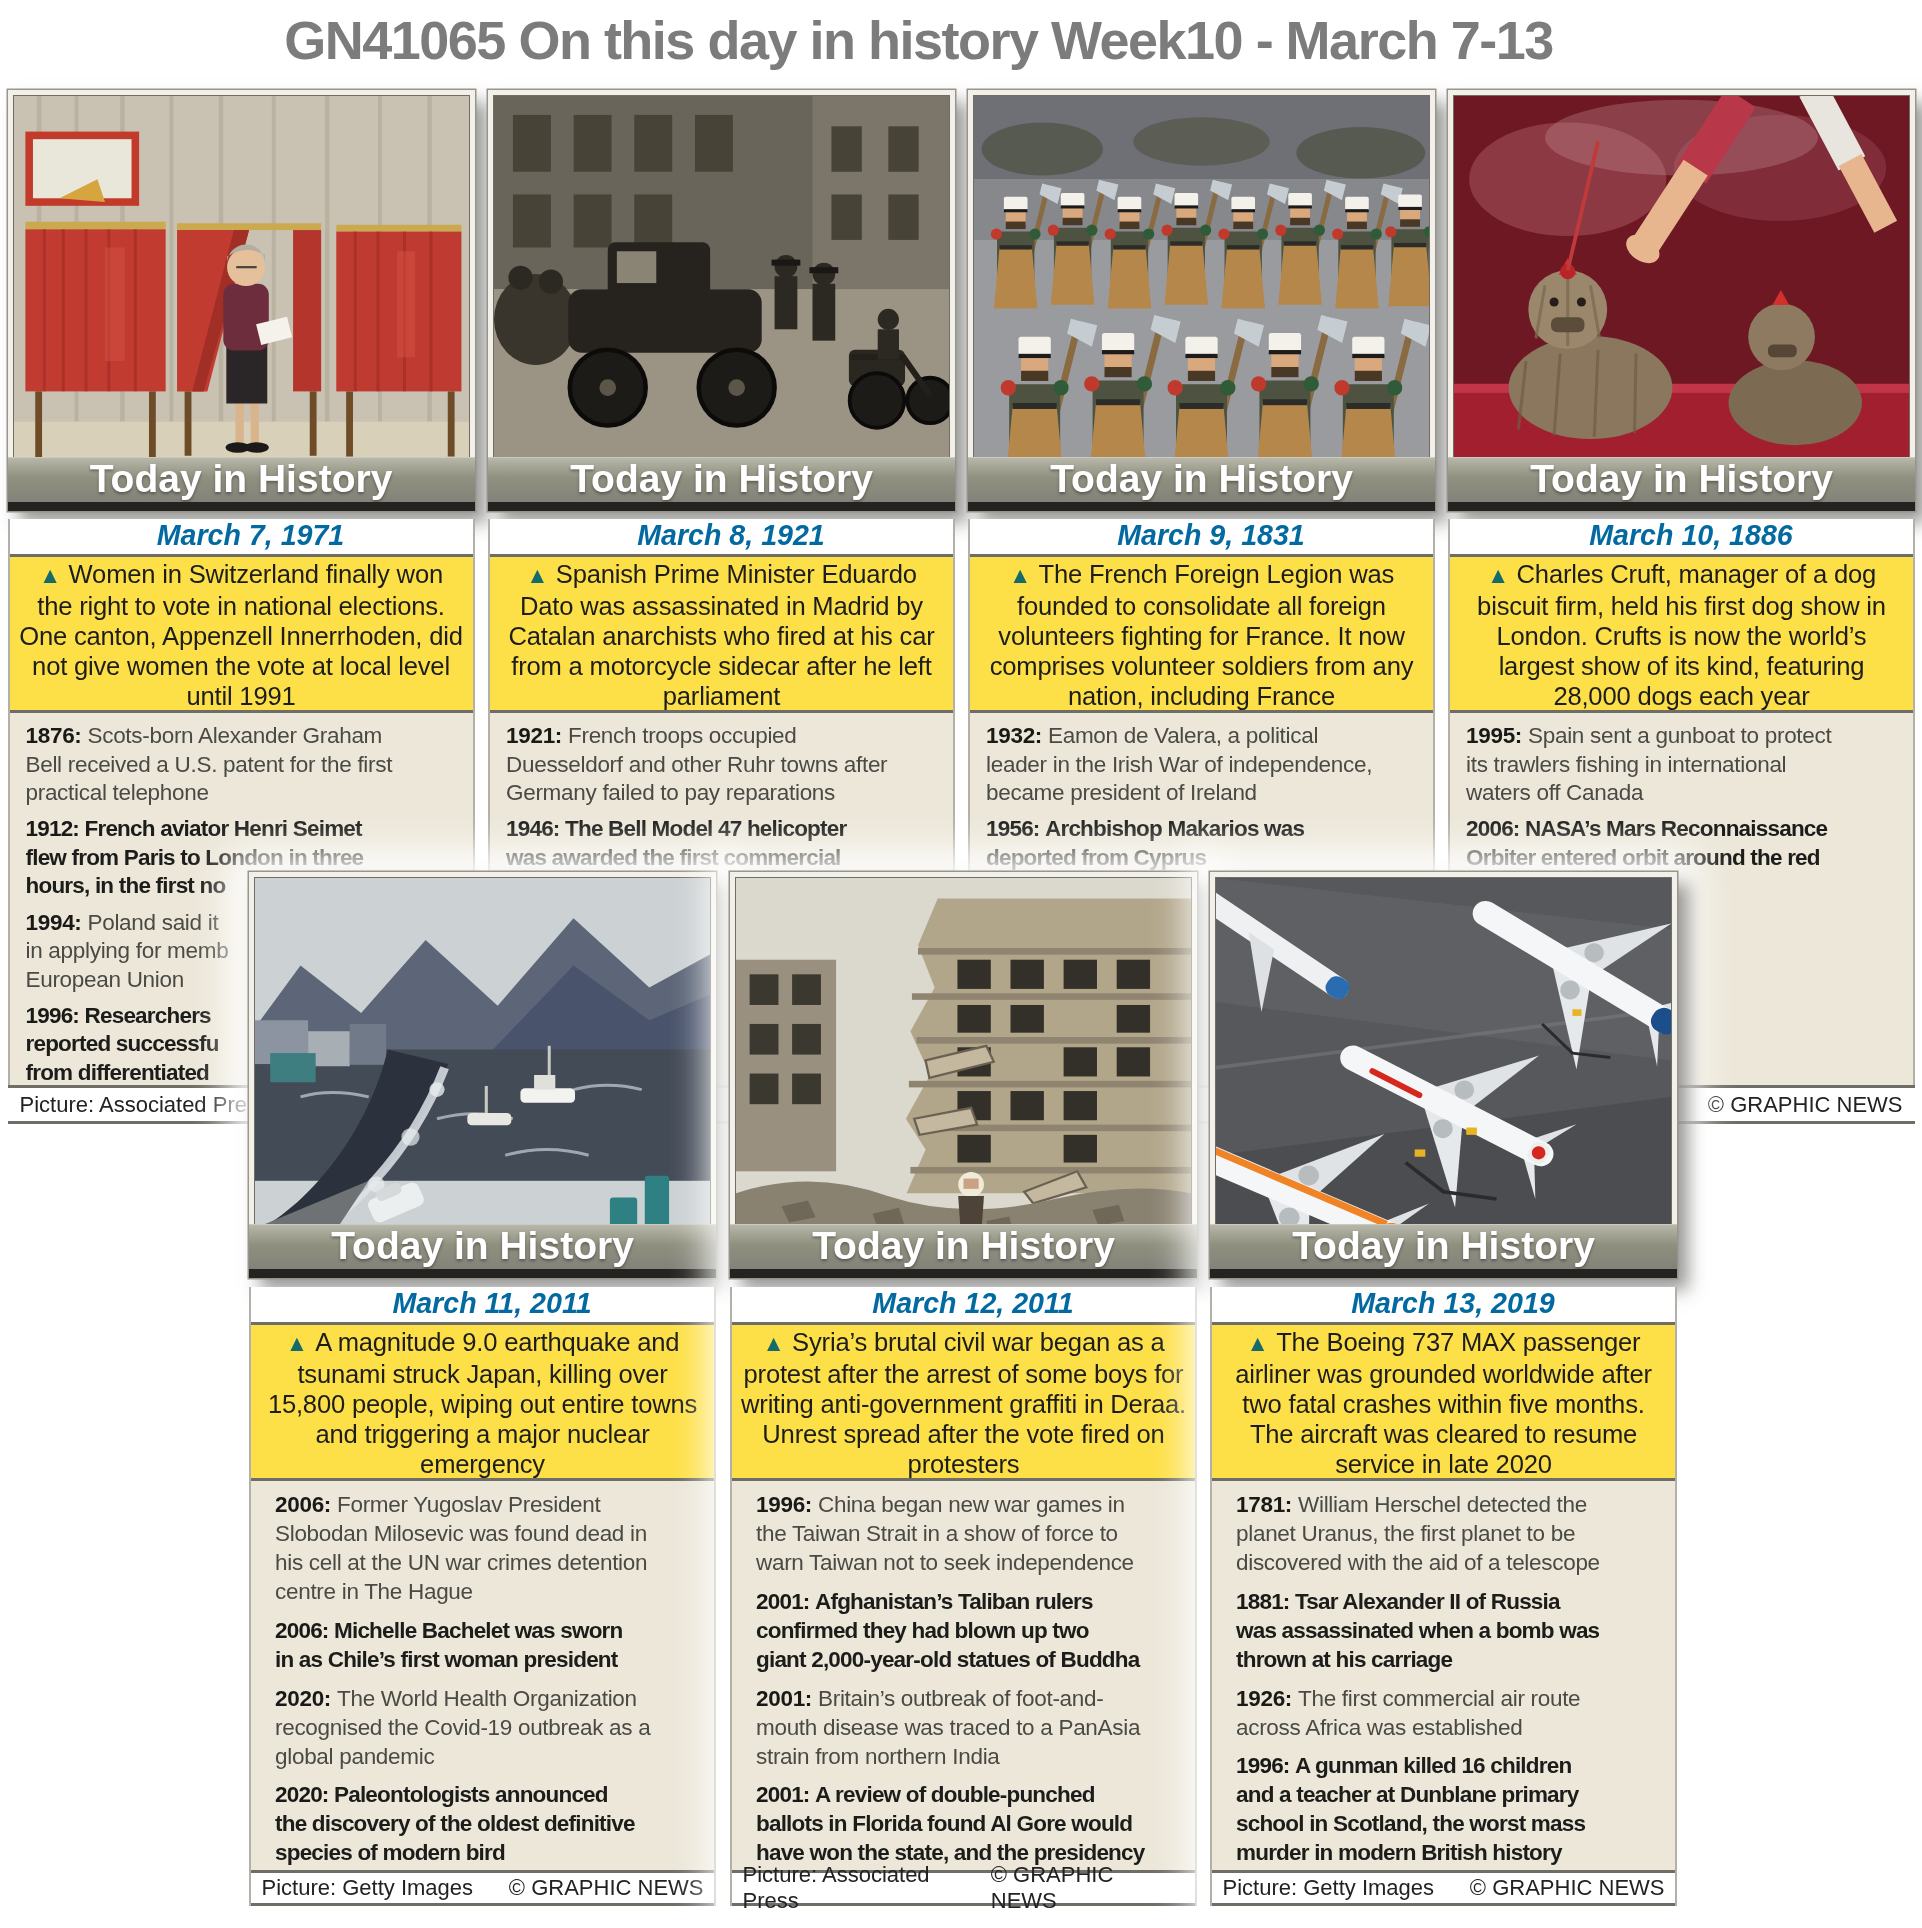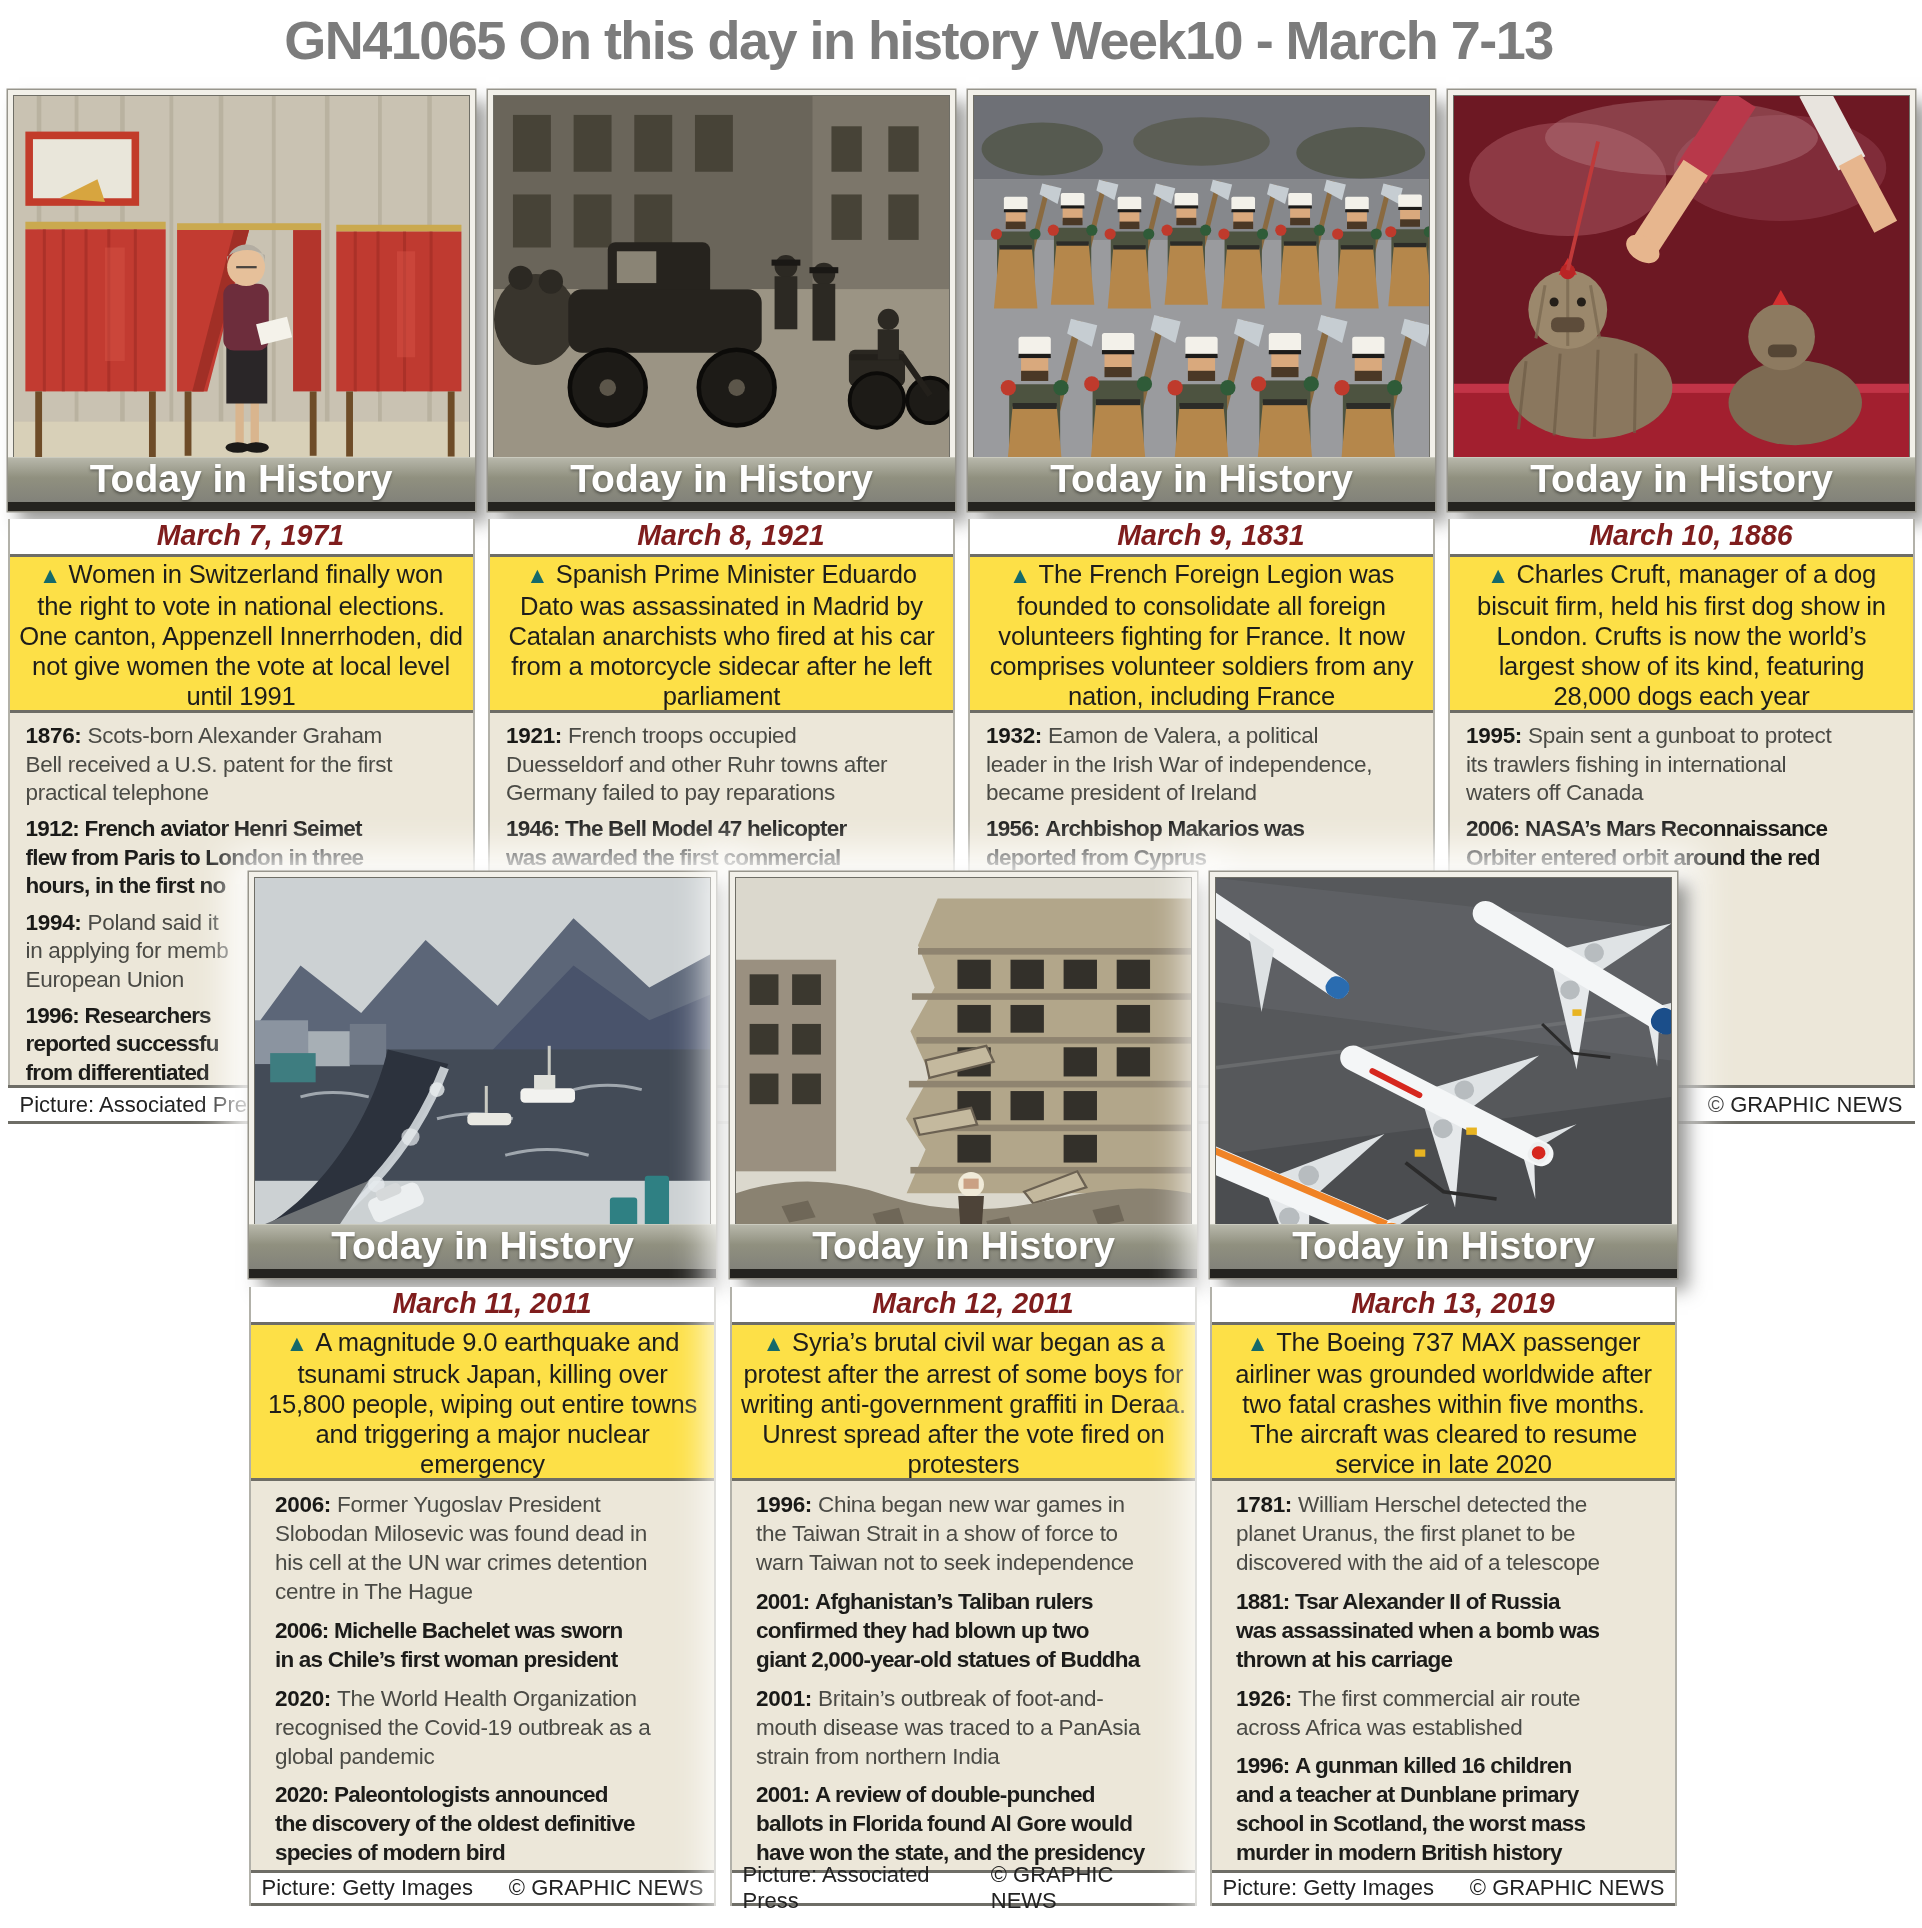--- a/index.html
+++ b/index.html
@@ -12,21 +12,21 @@
   .pframe .photo{position:absolute;left:6px;top:6px;right:6px;bottom:6px;overflow:hidden;outline:1.5px solid #6f6e66;}
   .photo svg{width:100%;height:100%;display:block;}
   .banner{position:absolute;left:0;right:0;bottom:9px;height:44px;
           background:linear-gradient(180deg,#b7b7aa 0%,#90907f 45%,#82827a 100%);
           border-top:1.5px solid #cacabe;text-align:center;line-height:42px;
           font-size:39px;font-weight:bold;color:#ffffff;text-shadow:0 2.3px 3px rgba(0,0,0,.35);}
   .bevel{position:absolute;left:0;right:0;bottom:0;height:9px;background:#24231f;}
   
   .column{position:absolute;box-sizing:border-box;border-left:2.3px solid #b2b1a9;border-right:2.3px solid #b2b1a9;background:#fff;}
   .dateRow{height:38px;box-sizing:border-box;border-bottom:3px solid #6e6d66;
-           text-align:center;line-height:33px;font-size:28.6px;font-weight:bold;font-style:italic;color:#7f1d1d;padding-left:19px;}
+           text-align:center;line-height:33px;font-size:28.6px;font-weight:bold;font-style:italic;color:#0369a1;padding-left:19px;}
   .main{height:156px;box-sizing:border-box;border-bottom:3px solid #6e6d66;background:#fde047;
         padding:2.3px 9px 0 9px;font-size:25.6px;line-height:30px;font-weight:normal;color:#1d1d1b;
         letter-spacing:-0.2px;overflow:hidden;text-align:center;}
   .tri{color:#156a6a;font-size:22.5px;margin-right:7.5px;}
   .events{box-sizing:border-box;background:#ece7d9;padding:9px 3px 0 10.5px;overflow:hidden;}
   .trow .events{height:373px;padding-left:16px;}
   .brow .events{height:389px;padding-left:24px;}
   .event{font-size:22.5px;color:#4a4a45;letter-spacing:-0.3px;white-space:nowrap;overflow:hidden;}
   .event .yr{color:#191917;}
   .event.bold{font-weight:bold;color:#1c1c1a;letter-spacing:-0.8px;}

